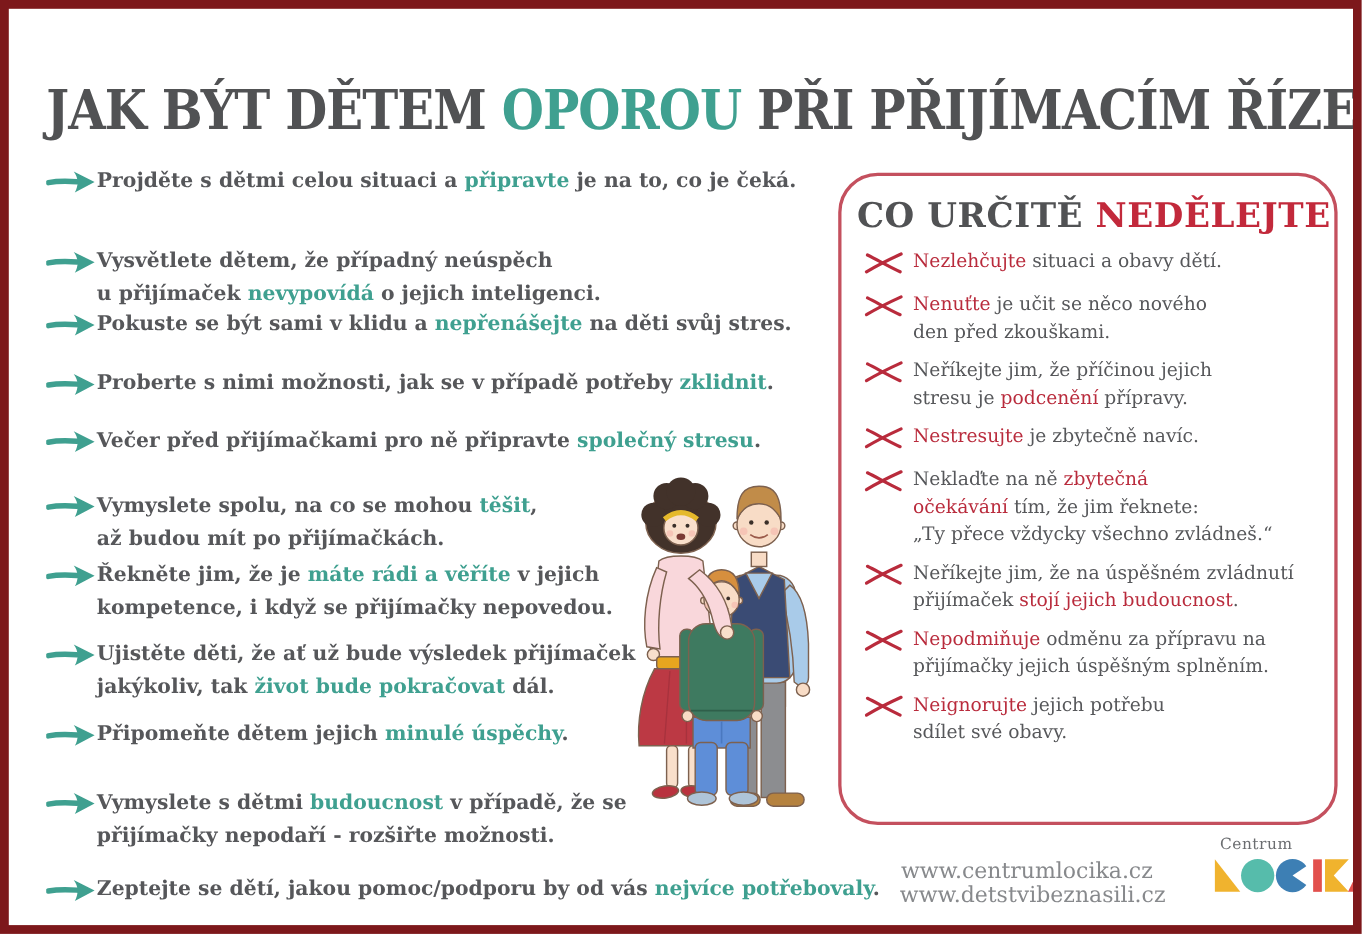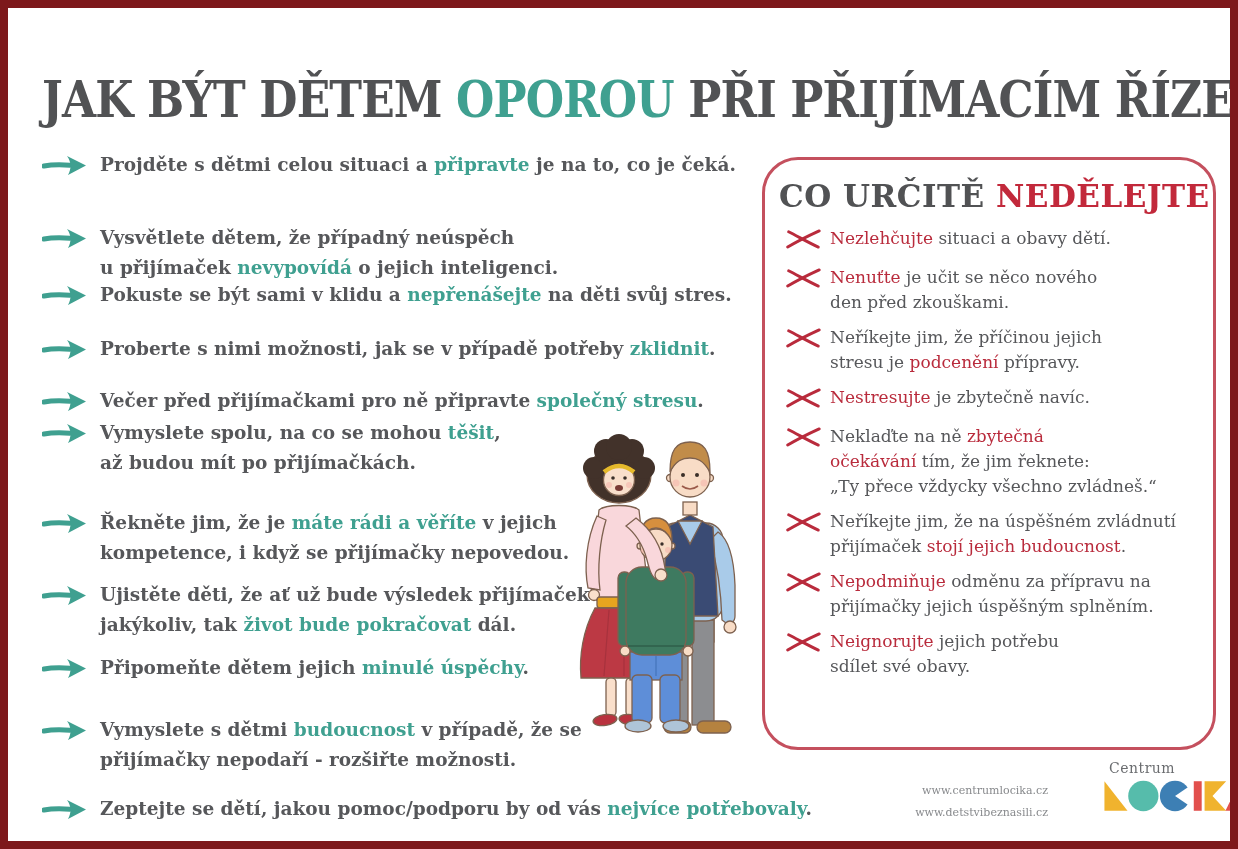--- a/index.html
+++ b/index.html
@@ -17,21 +17,21 @@
     position:absolute;left:34px;top:30px;
     font-size:50px;font-weight:bold;color:#515254;
     letter-spacing:-1px;white-space:pre;
     transform:scaleX(0.88);transform-origin:left top;
     line-height:1.1;
   }
   .title .teal{color:#3FA090;}
   
   .tip{
     position:absolute;left:34px;
-    display:flex;align-items:flex-start;gap:12px;justify-content:center;
+    display:flex;align-items:flex-start;gap:0;justify-content:center;
   }
   .tip .bullet{flex:0 0 auto;margin-top:3px;}
   .tip-text{
     margin:0;font-size:18.5px;font-weight:bold;line-height:30px;
     color:#56575A;white-space:pre;
   }
   .tip-text .teal{color:#3FA090;}
   
   .panel{
     position:absolute;left:754px;top:149px;width:454px;height:593px;
@@ -52,21 +52,21 @@
   .dont-text{
     margin:0;font-size:17px;font-weight:normal;line-height:25px;
     color:#56575A;white-space:pre;
   }
   .dont-text .red{color:#B92B3C;}
   
   .family{position:absolute;left:556px;top:412px;width:228px;height:335px;}
   
   .urls{
     position:absolute;left:810px;top:772px;width:230px;text-align:right;
-    font-size:11px;line-height:22px;color:#87898C;
+    font-size:20px;line-height:22px;color:#87898C;
   }
   .logo{position:absolute;left:1095px;top:752px;width:160px;}
   .logo-top{
     font-size:14px;color:#6B6D70;letter-spacing:0.5px;margin:0 0 3px 6px;
   }
 </style>
 </head>
 <body>
 
 <div class="poster">
@@ -109,21 +109,21 @@
     </div>
 
     <div class="tip" style="top:378px">
       <span class="bullet"><svg width="46" height="24" viewBox="0 0 46 24">
             <path d="M2 13 C 10 11.5 18 11.5 28 12.2" stroke="#3FA090" stroke-width="5" fill="none" stroke-linecap="round"></path>
             <path d="M25 3 L44 12.5 L26 22 C 29.5 16 29.5 9 25 3 Z" fill="#3FA090"></path>
           </svg></span>
       <p class="tip-text"><span>Večer před přijímačkami pro ně připravte </span><span class="teal">společný stresu</span><span>.</span></p>
     </div>
 
-    <div class="tip" style="top:410px">
+    <div class="tip" style="top:437px">
       <span class="bullet"><svg width="46" height="24" viewBox="0 0 46 24">
             <path d="M2 13 C 10 11.5 18 11.5 28 12.2" stroke="#3FA090" stroke-width="5" fill="none" stroke-linecap="round"></path>
             <path d="M25 3 L44 12.5 L26 22 C 29.5 16 29.5 9 25 3 Z" fill="#3FA090"></path>
           </svg></span>
       <p class="tip-text"><span>Vymyslete spolu, na co se mohou </span><span class="teal">těšit</span><span>,
 až budou mít po přijímačkách.</span></p>
     </div>
 
     <div class="tip" style="top:500px">
       <span class="bullet"><svg width="46" height="24" viewBox="0 0 46 24">

